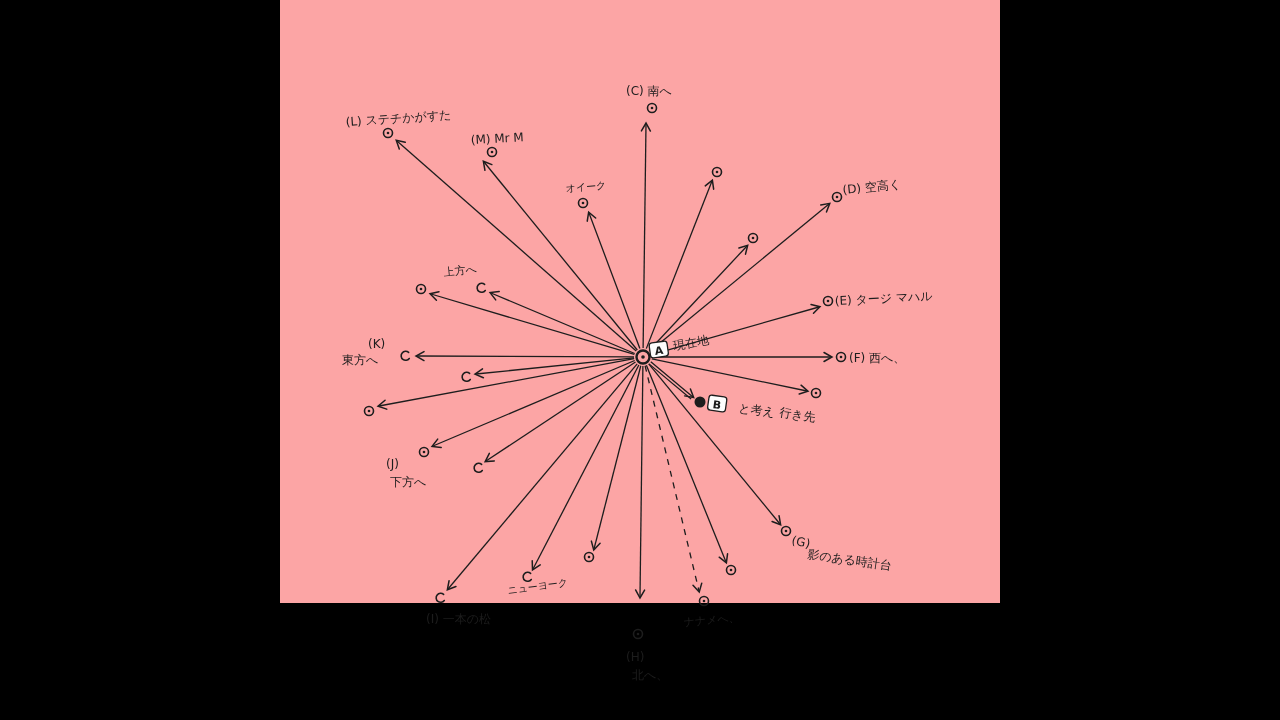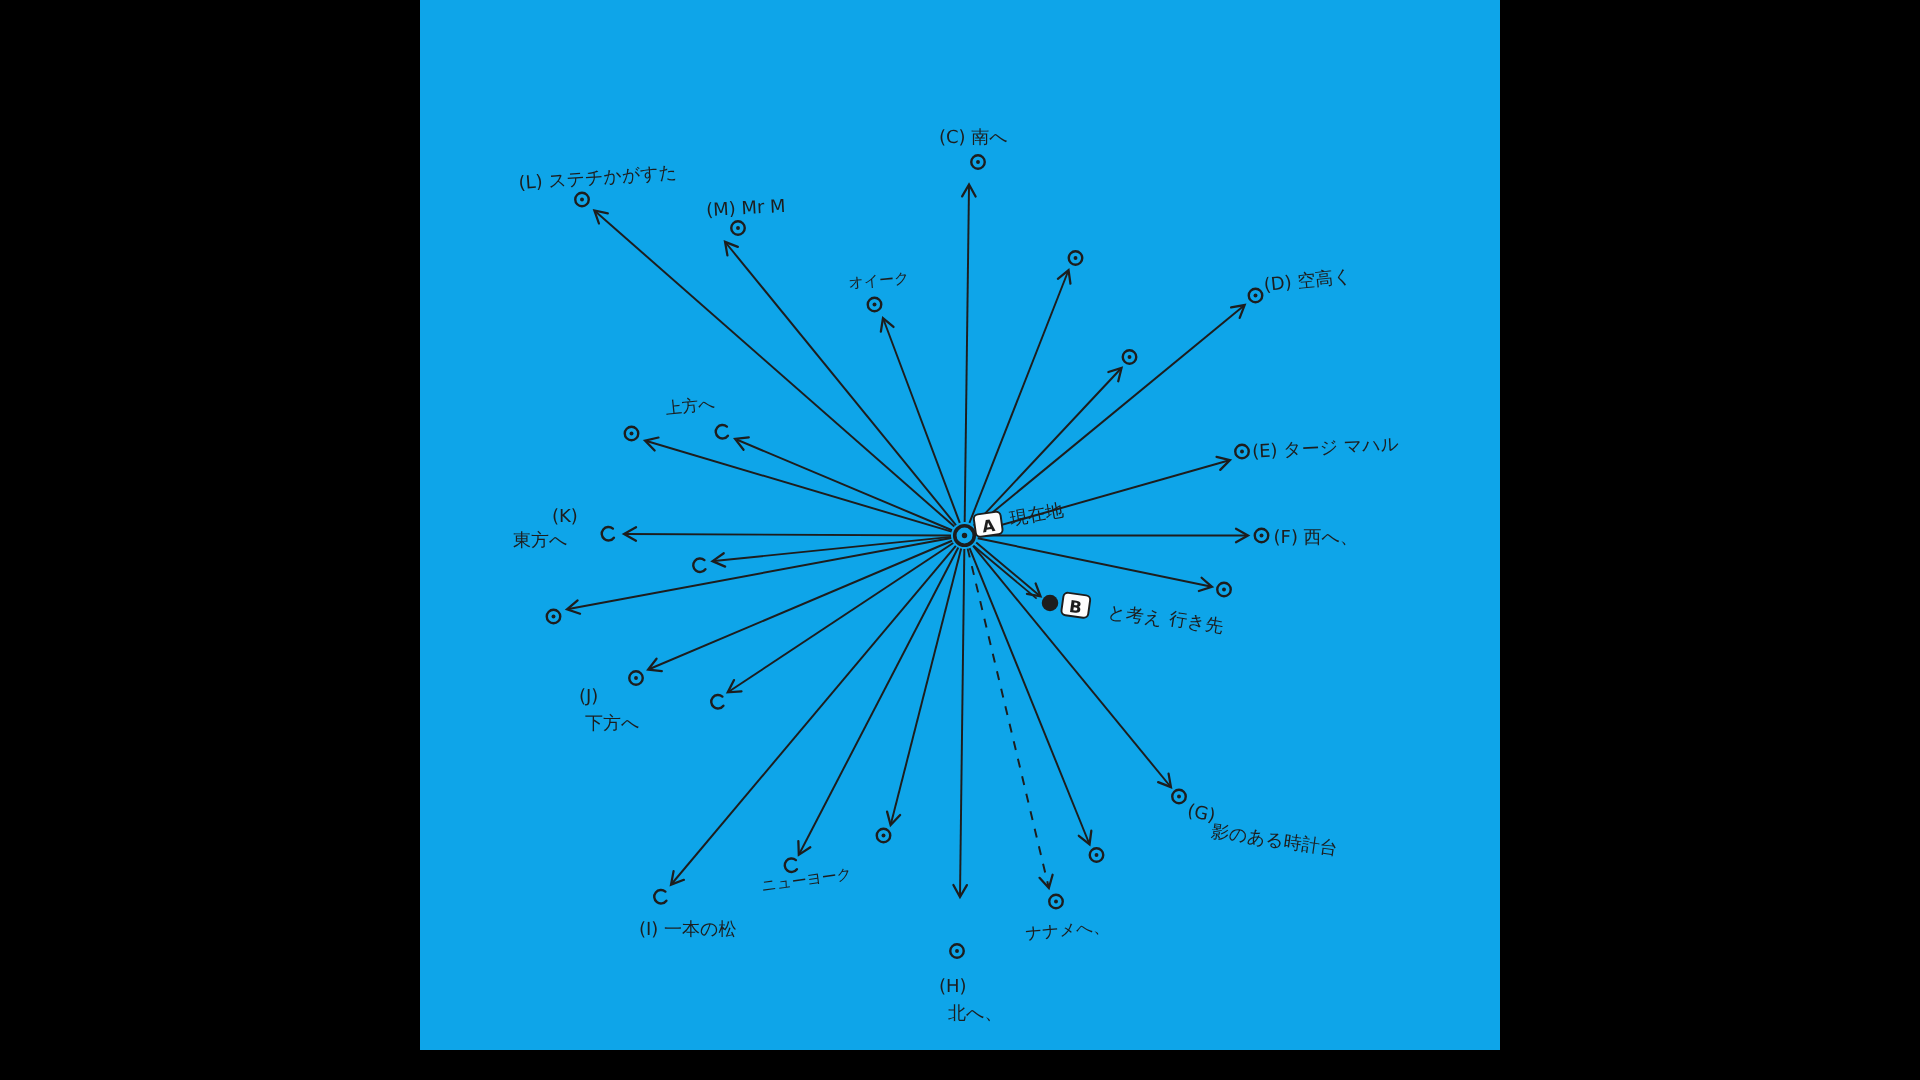--- a/index.html
+++ b/index.html
@@ -4,22 +4,22 @@
 <style>
   html,body{margin:0;padding:0;}
   body{
     width:1280px;height:720px;position:relative;overflow:hidden;
     background:#000;font-family:"DejaVu Sans",sans-serif;
   }
   .bar{position:absolute;top:0;height:720px;background:#000;}
   .bar.left{left:0;width:280px;}
   .bar.right{left:1000px;width:280px;}
   .frame{
-    position:absolute;left:280px;top:0;width:720px;height:700px;
-    background:#0ea5e9;
+    position:absolute;left:280px;top:0;width:720px;height:603px;
+    background:#fca5a5;
   }
   svg{display:block;}
   svg text{
     font-family:"DejaVu Sans","Liberation Sans",sans-serif;
     fill:#1d1d1d;
   }
 </style>
 </head>
 <body>
 

